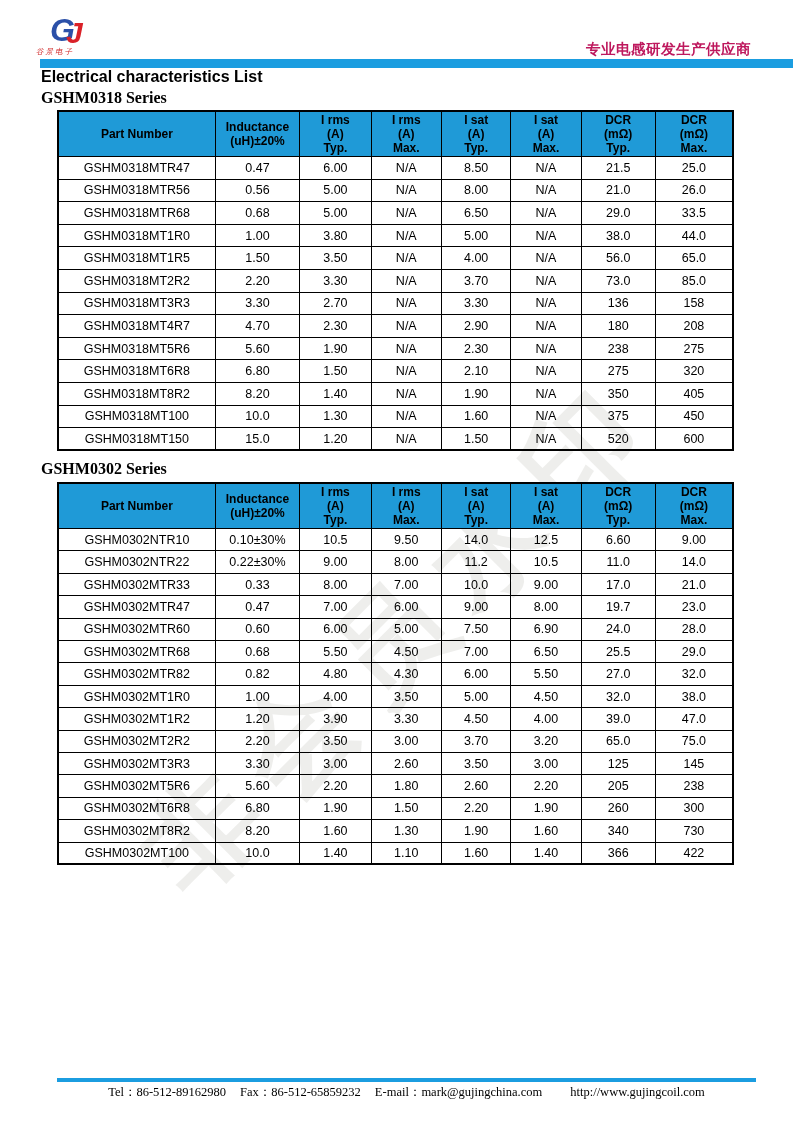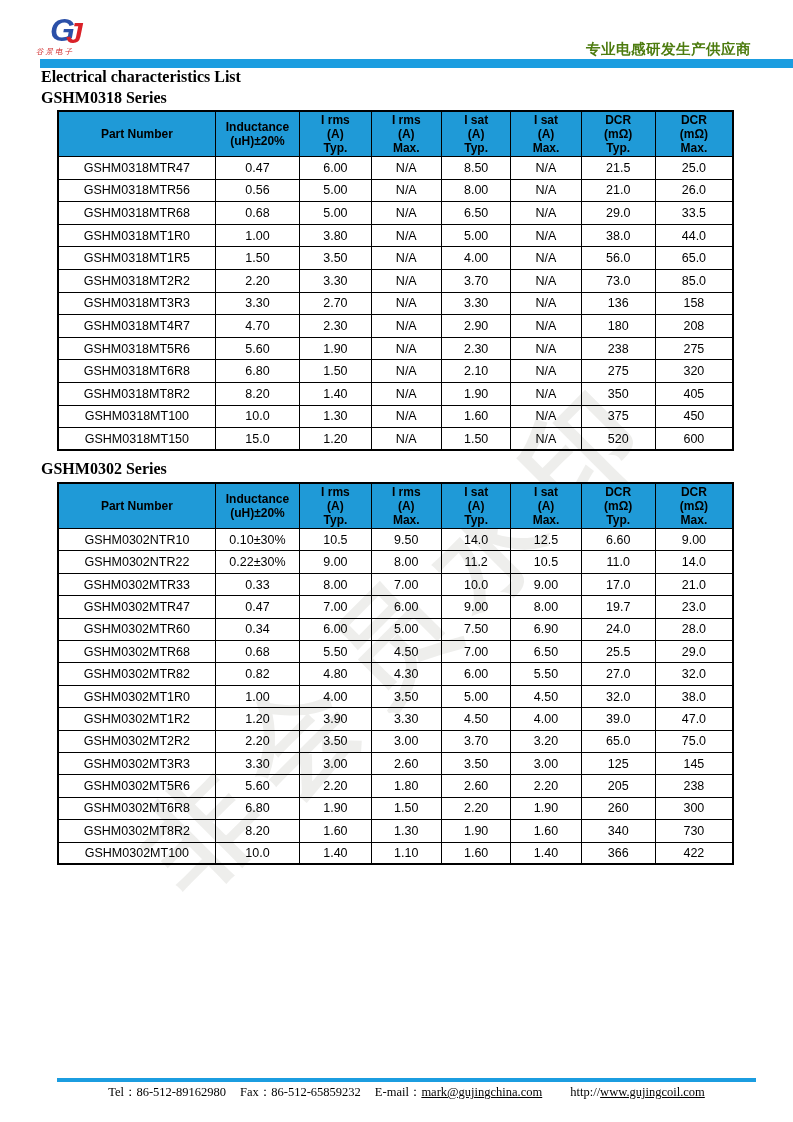--- a/index.html
+++ b/index.html
@@ -30,31 +30,31 @@
     position:absolute; left:22px; top:6px;
     font-family:"Liberation Sans",sans-serif; font-style:italic; font-weight:bold;
     font-size:30px; color:#da2128; line-height:1;
   }
   .logo-caption {
     position:absolute; left:-8px; top:35px; width:80px;
     font-size:7.5px; color:#d02a2a; letter-spacing:2px; white-space:nowrap;font-style:italic;
   }
   .slogan {
     position:absolute; right:42px; top:40px;
-    font-size:14.5px; font-weight:bold; color:#4d7c0f; letter-spacing:0.5px;
+    font-size:14.5px; font-weight:bold; color:#be185d; letter-spacing:0.5px;
   }
   .top-bar {
     position:absolute; left:40px; right:0; top:59px; height:9px;
     background:#1b9de0;
   }
 
   
   .doc-title {
     position:absolute; left:41px; top:68px;
-    font-family:Liberation Serif, serif;
+    font-family:Liberation Sans, sans-serif;
     font-size:16px; font-weight:bold; color:#000;
   }
   .series-title {
     position:absolute; left:41px;
     font-family:"Liberation Serif","DejaVu Serif",serif;
     font-size:16px; font-weight:bold; color:#000;
   }
   #series1-title { top:89px; }
   #series2-title { top:460px; }
 
@@ -85,21 +85,21 @@
   .footer-bar {
     position:absolute; left:57px; top:1078px; width:699px; height:3.5px;
     background:#1b9de0;
   }
   .footer-text {
     position:absolute; left:57px; top:1084px; width:699px;
     text-align:center; font-family:"Liberation Serif","DejaVu Serif",serif;
     font-size:12.5px; color:#000; white-space:nowrap;
   }
   .footer-text .gap { display:inline-block; width:14px; }
-  .footer-link { text-decoration:underline; color:#000; cursor:pointer; }
+  .footer-link { color:#000; cursor:pointer; }
 </style>
 </head>
 <body>
 
 <div class="page">
 
   <div class="watermark">非会员水印</div>
 
   <div class="logo">
     <span class="logo-g">G</span>
@@ -374,21 +374,21 @@
           <td>7.00</td>
           <td>6.00</td>
           <td>9.00</td>
           <td>8.00</td>
           <td>19.7</td>
           <td>23.0</td>
         </tr>
 
         <tr>
           <td>GSHM0302MTR60</td>
-          <td>0.34</td>
+          <td>0.60</td>
           <td>6.00</td>
           <td>5.00</td>
           <td>7.50</td>
           <td>6.90</td>
           <td>24.0</td>
           <td>28.0</td>
         </tr>
 
         <tr>
           <td>GSHM0302MTR68</td>

